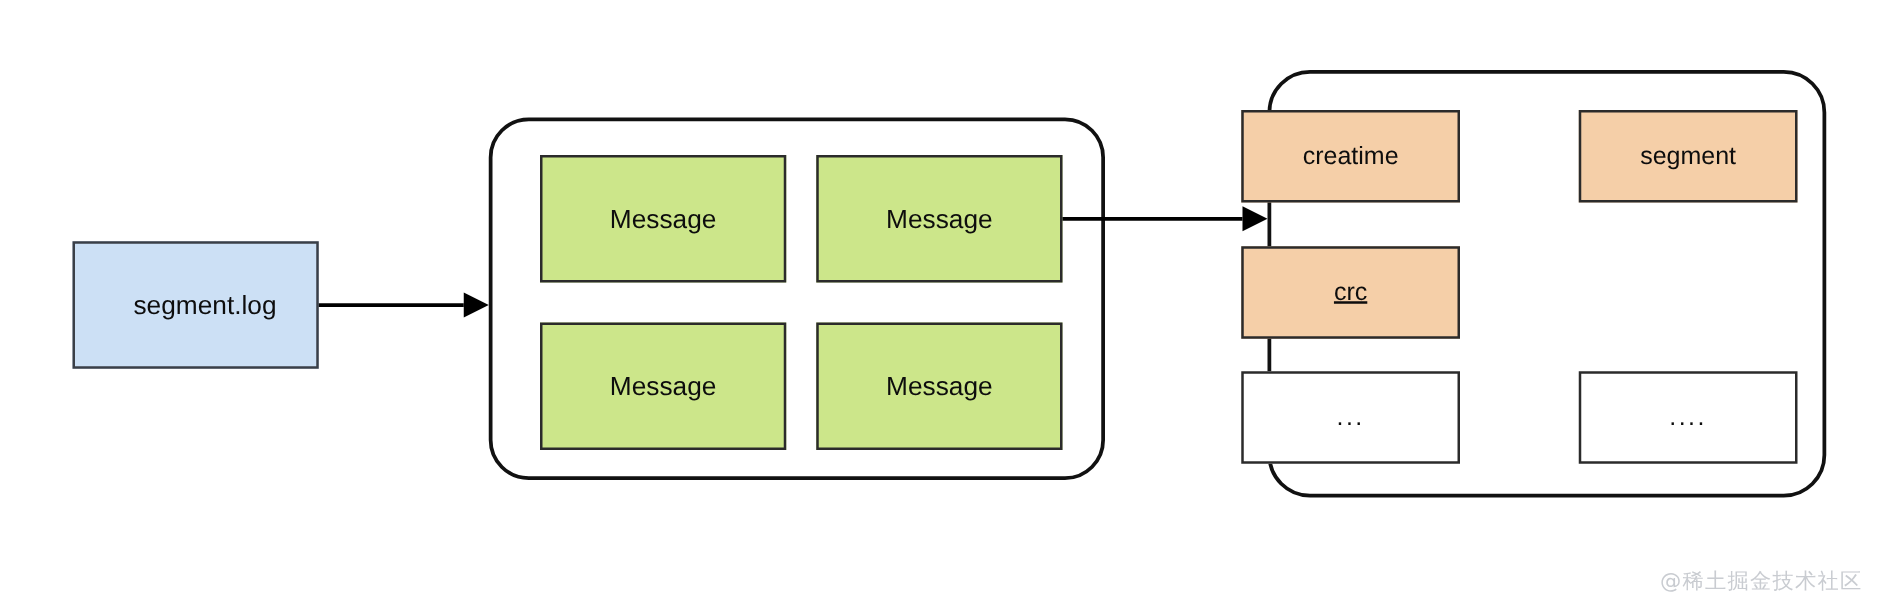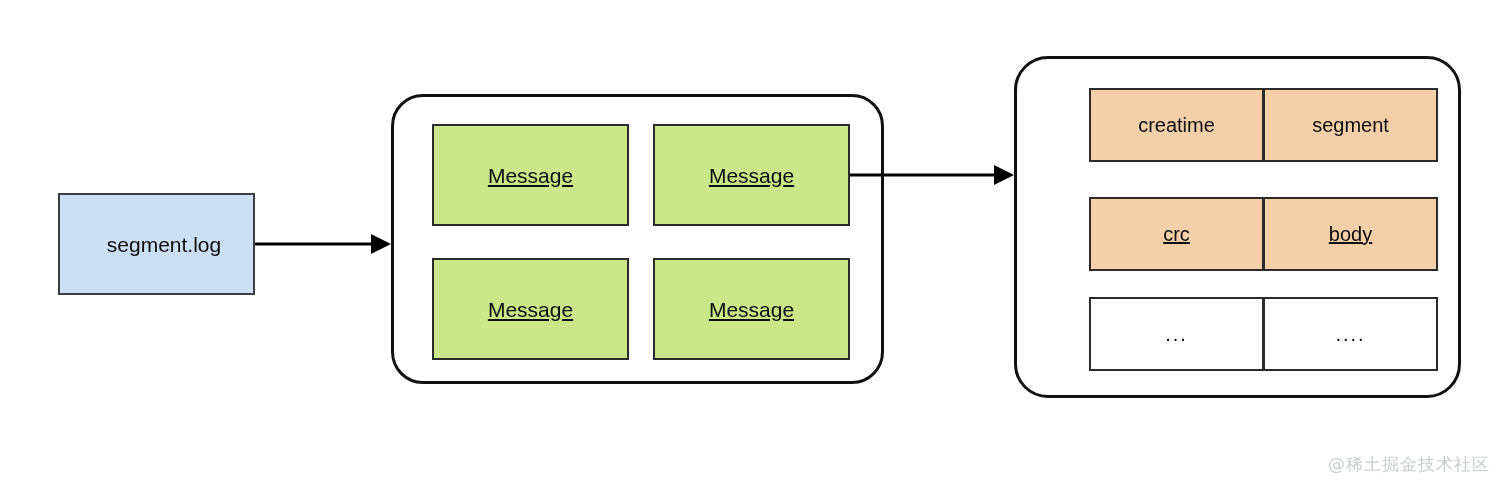--- a/index.html
+++ b/index.html
@@ -64,39 +64,38 @@
     width: 447px;
     height: 342px;
     border-radius: 34px;
   }
 
   
   .msg-cell {
     background: #cce68a;
     width: 197px;
     height: 102px;
-    text-decoration: underline;
   }
   .msg-c1 { left: 432px; }
   .msg-c2 { left: 653px; }
   .msg-r1 { top: 124px; }
   .msg-r2 { top: 258px; }
 
   
   .field-cell {
     width: 175px;
     height: 74px;
     background: #f5cfa8;
     font-size: 20px;
   }
   .field-cell.empty {
     background: #ffffff;
     letter-spacing: 2px;
   }
-  .fld-c1 { left: 1089px; }
+  .fld-c1 { left: 993px; }
   .fld-c2 { left: 1263px; }
   .fld-r1 { top: 88px; }
   .fld-r2 { top: 197px; text-decoration: underline; }
   .fld-r3 { top: 297px; }
 
   
   .arrow-svg {
     position: absolute;
     overflow: visible;
     pointer-events: none;
@@ -144,19 +143,18 @@
   <svg class="arrow-svg" style="left:850px; top:159px; width:164px; height:32px;">
     <line class="arrow-line" x1="0" y1="16" x2="144" y2="16"></line>
     <polygon class="arrow-head" points="144,6 164,16 144,26"></polygon>
   </svg>
 
   <div class="group group-message"></div>
 
   <div class="node field-cell fld-c1 fld-r1">creatime</div>
   <div class="node field-cell fld-c2 fld-r1">segment</div>
   <div class="node field-cell fld-c1 fld-r2">crc</div>
-  <div class="node field-cell fld-c2 fld-r2">body</div>
   <div class="node field-cell empty fld-c1 fld-r3">...</div>
   <div class="node field-cell empty fld-c2 fld-r3">....</div>
 
   <div class="watermark">@稀土掘金技术社区</div>
 
 </div>
 
 </body></html>

